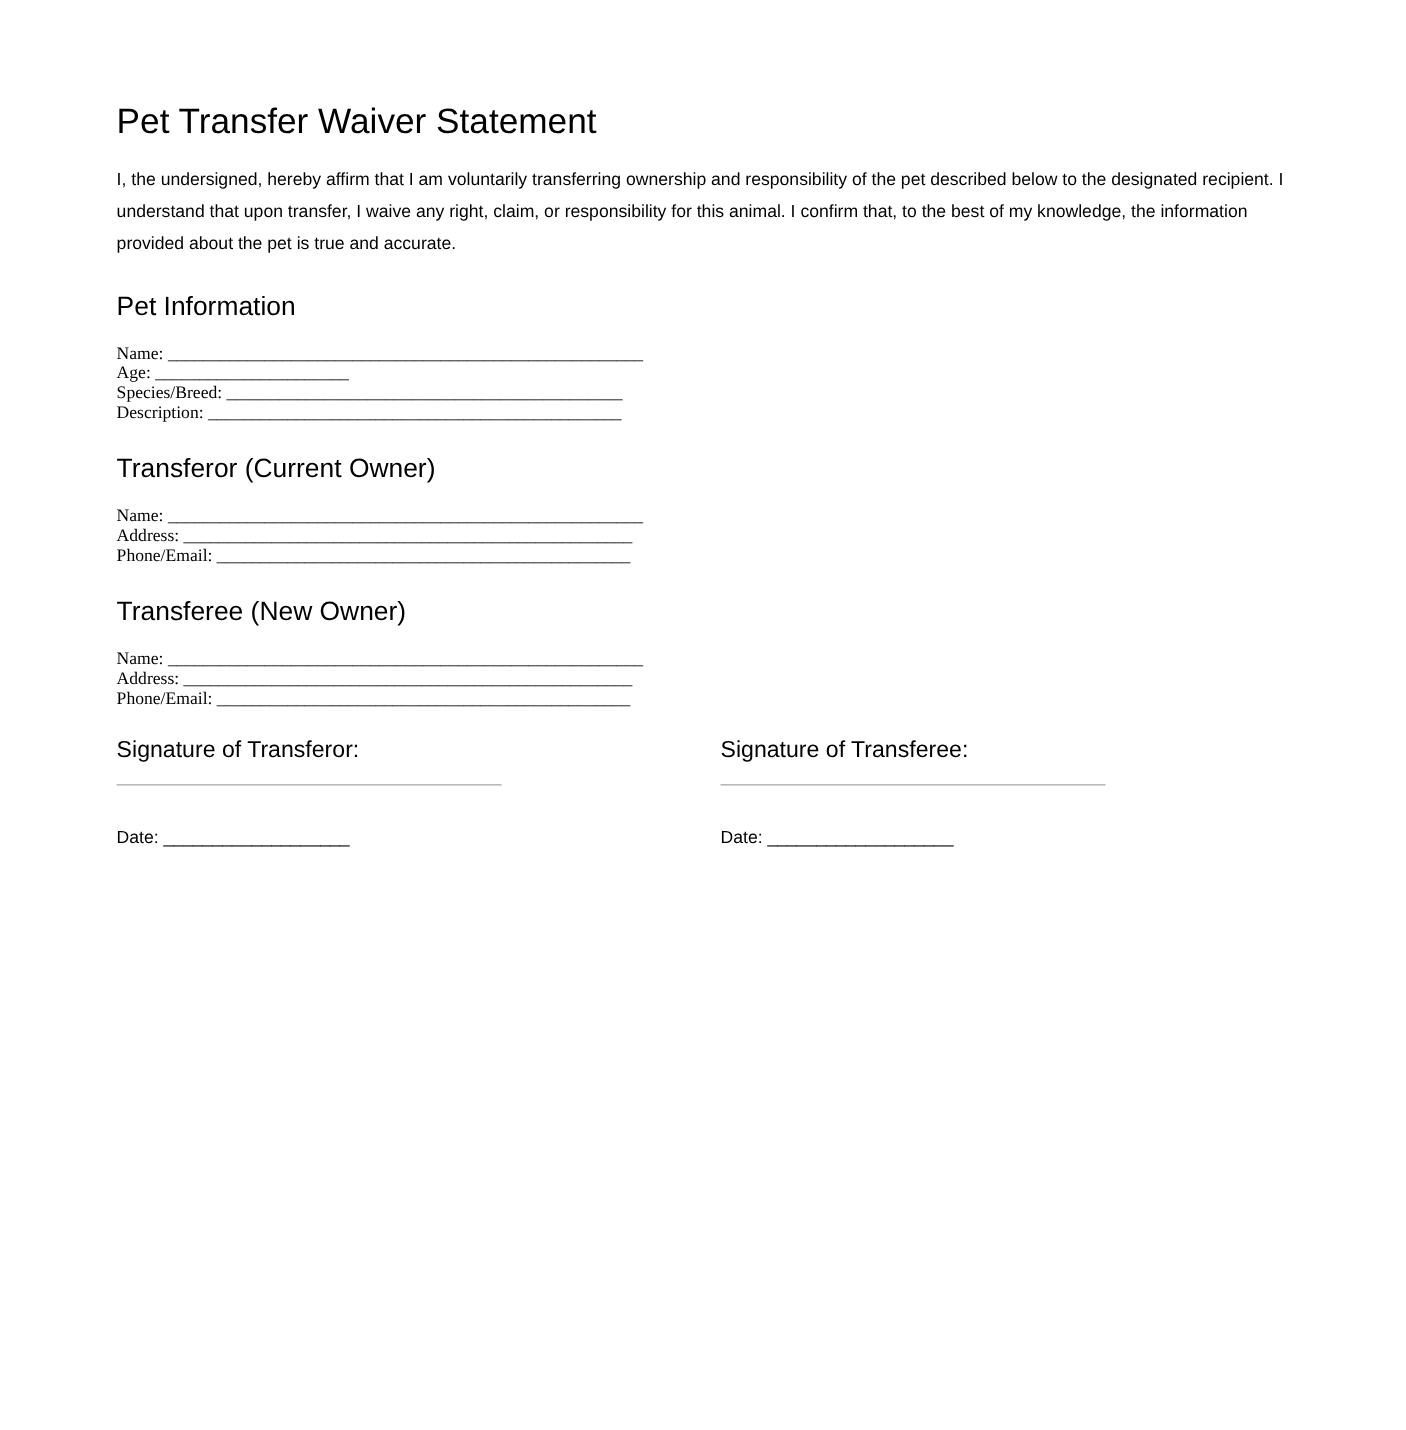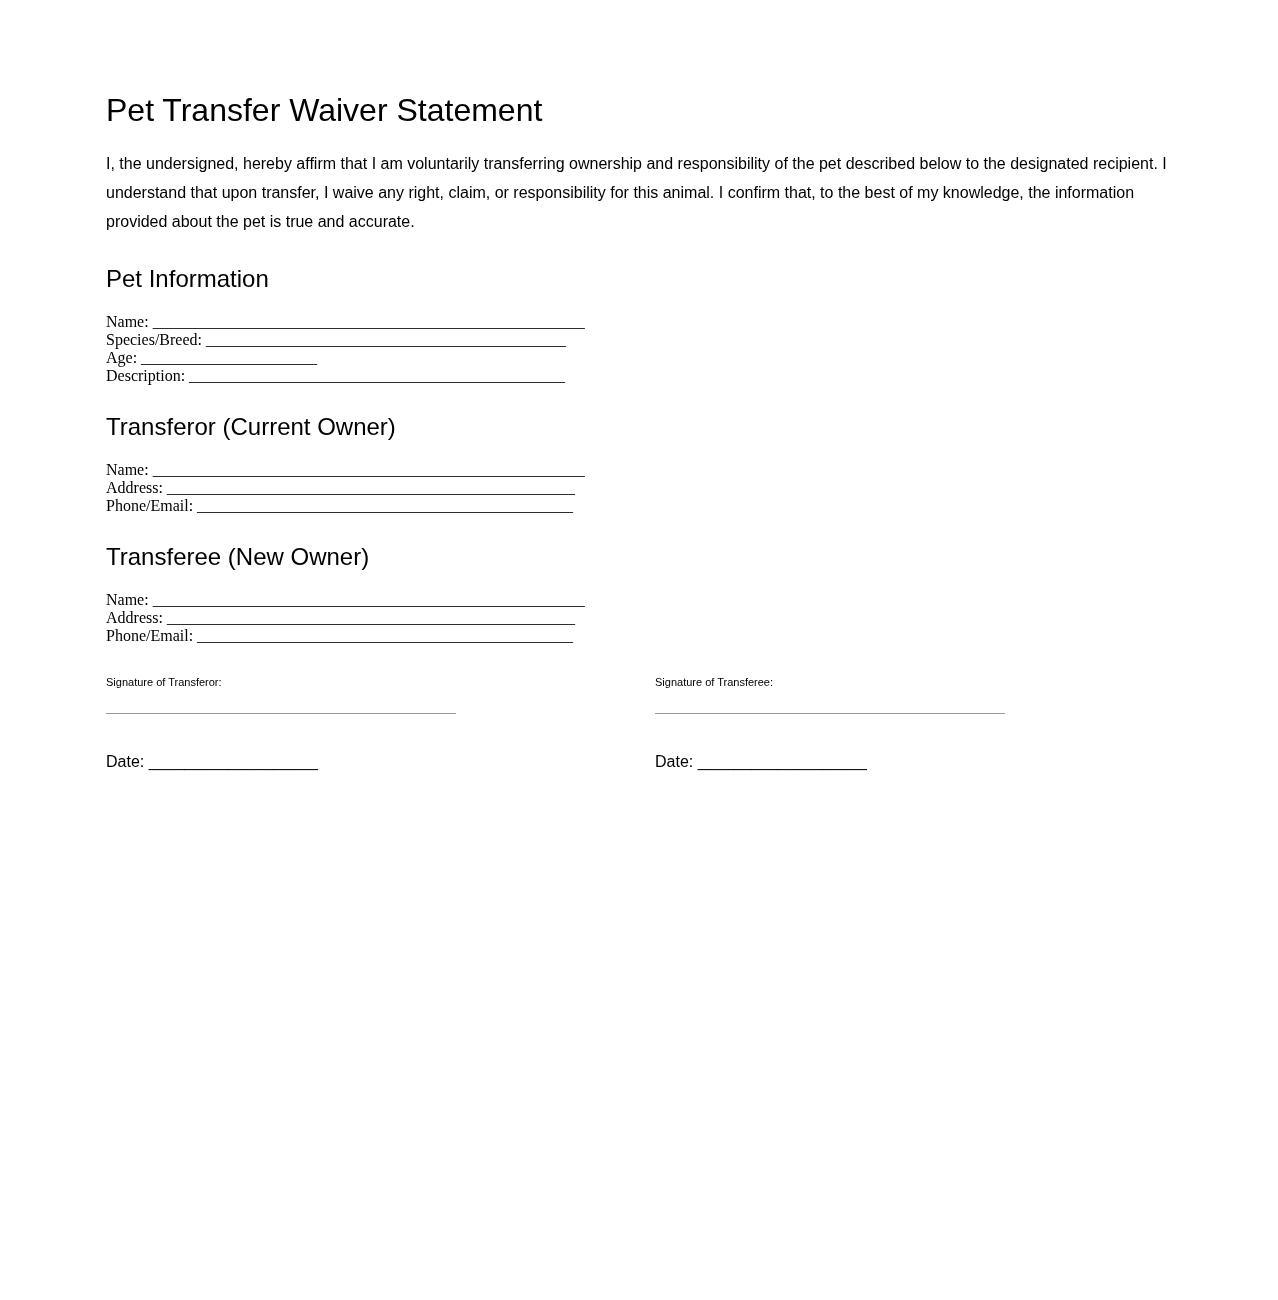--- a/index.html
+++ b/index.html
@@ -58,21 +58,21 @@
     .field-row {
       white-space: nowrap;
       display: block;
       font-family: Liberation Serif, serif;
     }
     .sig-block {
       position: absolute;
       width: 350px;
     }
     .sig-label {
-      font-size: 11px;
+      font-size: 21px;
       line-height: 18px;
       display: block;
     }
     .sig-line {
       position: absolute;
       top: 40px;
       left: 0;
       width: 350px;
       height: 0;
       border-top: 1px solid #999999;
@@ -95,26 +95,26 @@
 
   <p class="intro">I, the undersigned, hereby affirm that I am voluntarily transferring ownership and responsibility of the pet described below to the designated recipient. I understand that upon transfer, I waive any right, claim, or responsibility for this animal. I confirm that, to the best of my knowledge, the information provided about the pet is true and accurate.</p>
 
   <h2 class="section-heading" style="top:264px;">Pet Information</h2>
   <div class="fields" style="top:313px;">
     <div class="field-row">
       <span>Name:</span>
       <span>______________________________________________________</span>
     </div>
     <div class="field-row">
+      <span>Age:</span>
+      <span>______________________</span>
+    </div>
+    <div class="field-row">
       <span>Species/Breed:</span>
       <span>_____________________________________________</span>
-    </div>
-    <div class="field-row">
-      <span>Age:</span>
-      <span>______________________</span>
     </div>
     <div class="field-row">
       <span>Description:</span>
       <span>_______________________________________________</span>
     </div>
   </div>
 
   <h2 class="section-heading" style="top:412px;">Transferor (Current Owner)</h2>
   <div class="fields" style="top:461px;">
     <div class="field-row">

